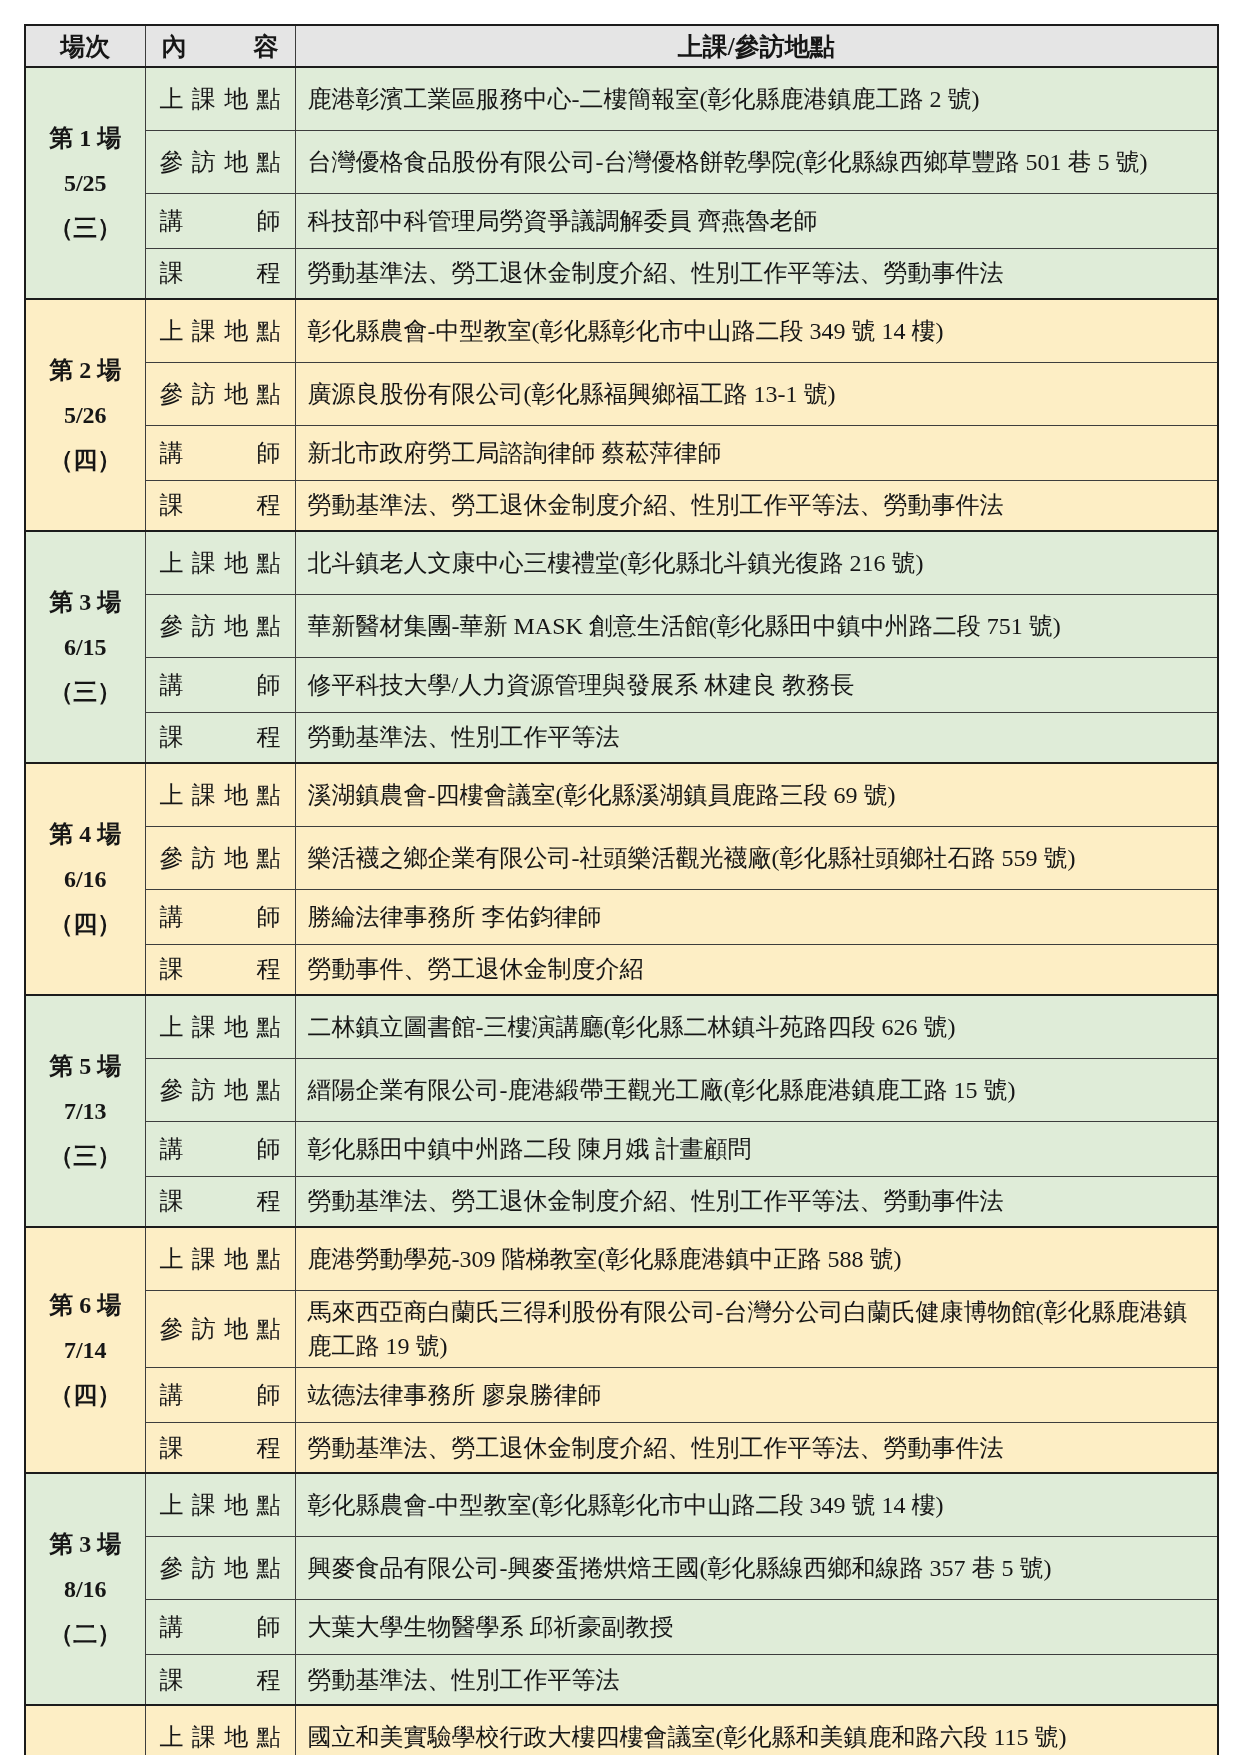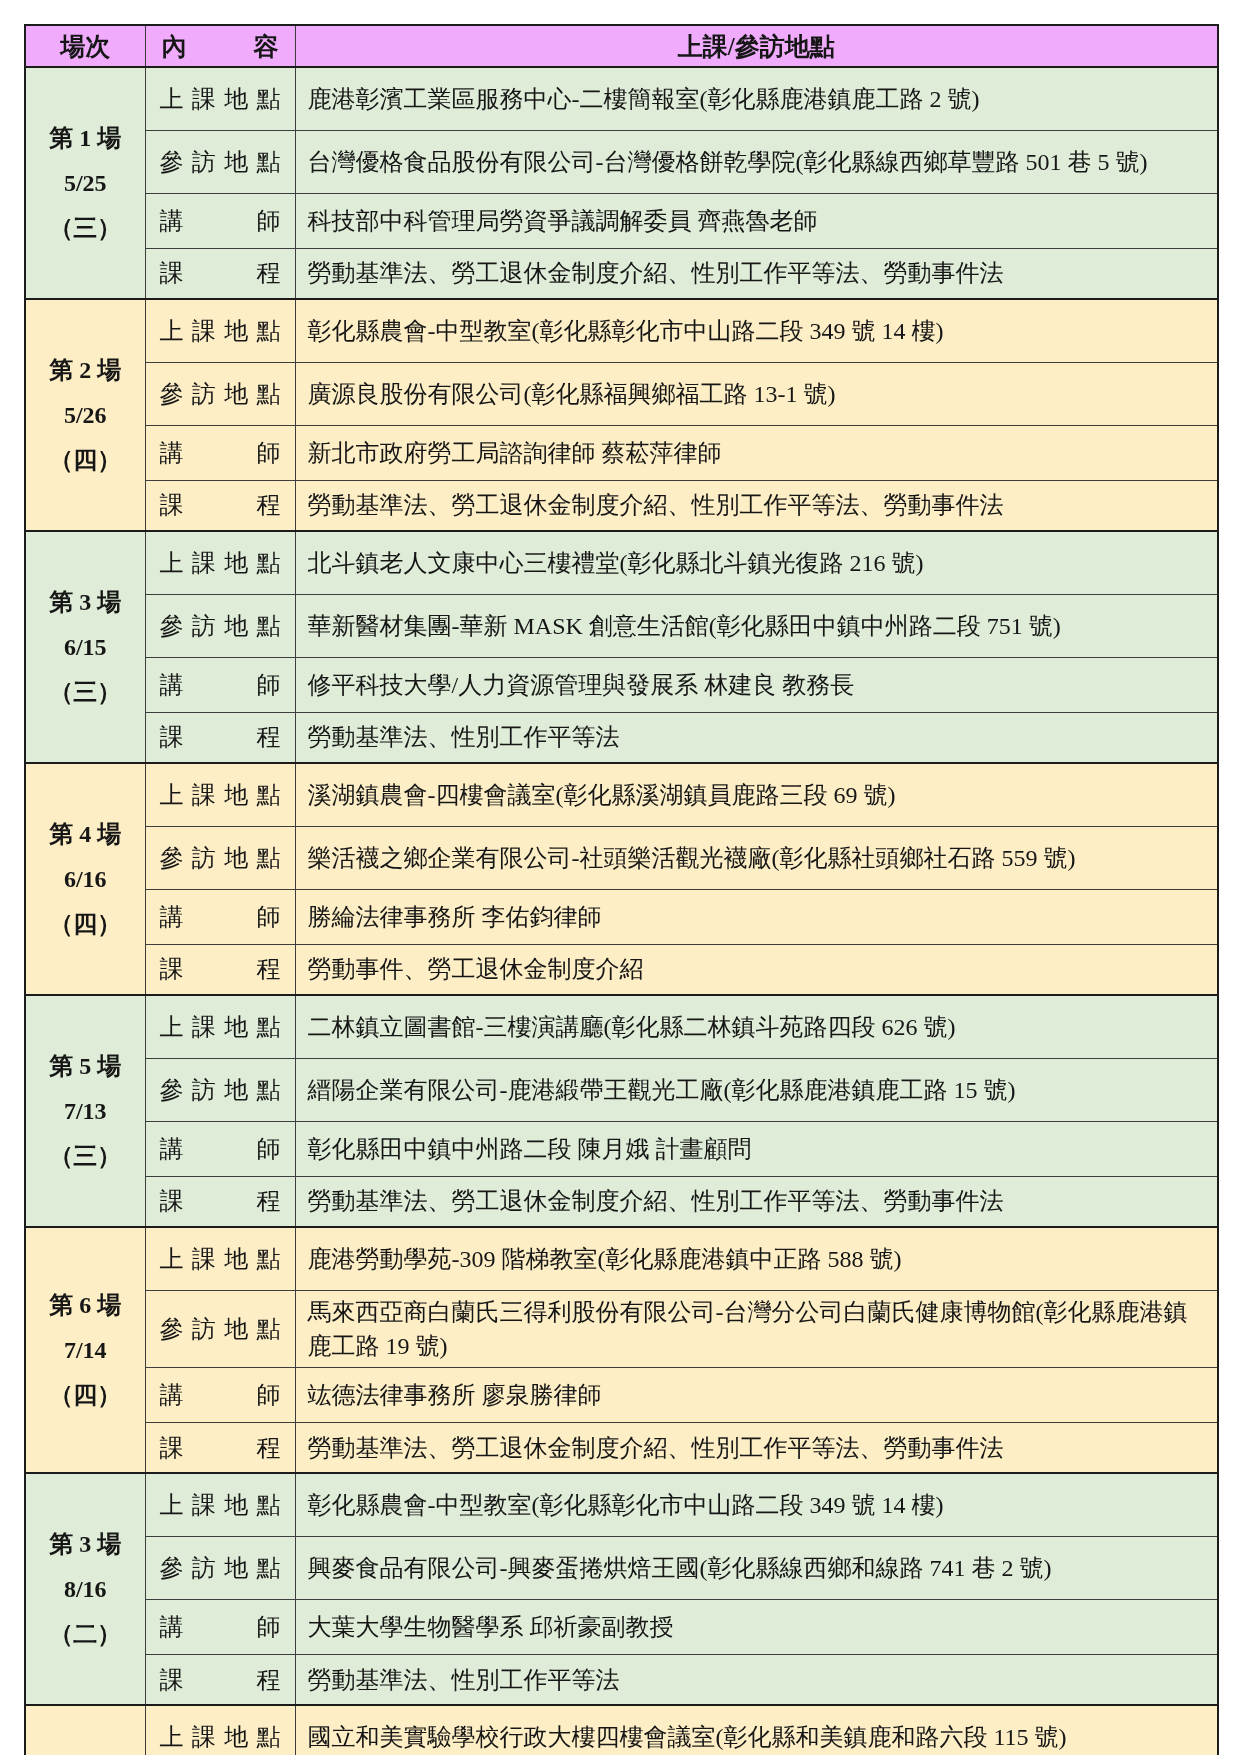--- a/index.html
+++ b/index.html
@@ -13,21 +13,21 @@
   table.schedule{
     border-collapse:collapse;
     table-layout:fixed;
     width:1193px;
     border:2.6px solid #1c1c1c;
   }
   col.c-session{width:120px;}
   col.c-label{width:150px;}
   col.c-content{width:923px;}
   th{
-    background:#f0abfc;
+    background:#e5e5e5;
     font-size:25px;
     font-weight:700;
     height:40px;
     border:1.4px solid #3d3d3d;
     border-bottom:2px solid #1c1c1c;
     vertical-align:middle;
     padding:0;
   }
   th.h-session{text-align:center;}
   th.h-content{padding:0 16px;}
@@ -367,21 +367,21 @@
         </tr>
         <tr class="theme-green r1">
           <td class="label-cell">
             <span class="spread">
               <span>參</span>
               <span>訪</span>
               <span>地</span>
               <span>點</span>
             </span>
           </td>
-          <td class="content-cell">興麥食品有限公司-興麥蛋捲烘焙王國(彰化縣線西鄉和線路 741 巷 2 號)</td>
+          <td class="content-cell">興麥食品有限公司-興麥蛋捲烘焙王國(彰化縣線西鄉和線路 357 巷 5 號)</td>
         </tr>
         <tr class="theme-green r2">
           <td class="label-cell">
             <span class="spread">
               <span>講</span>
               <span>師</span>
             </span>
           </td>
           <td class="content-cell">大葉大學生物醫學系 邱祈豪副教授</td>
         </tr>

